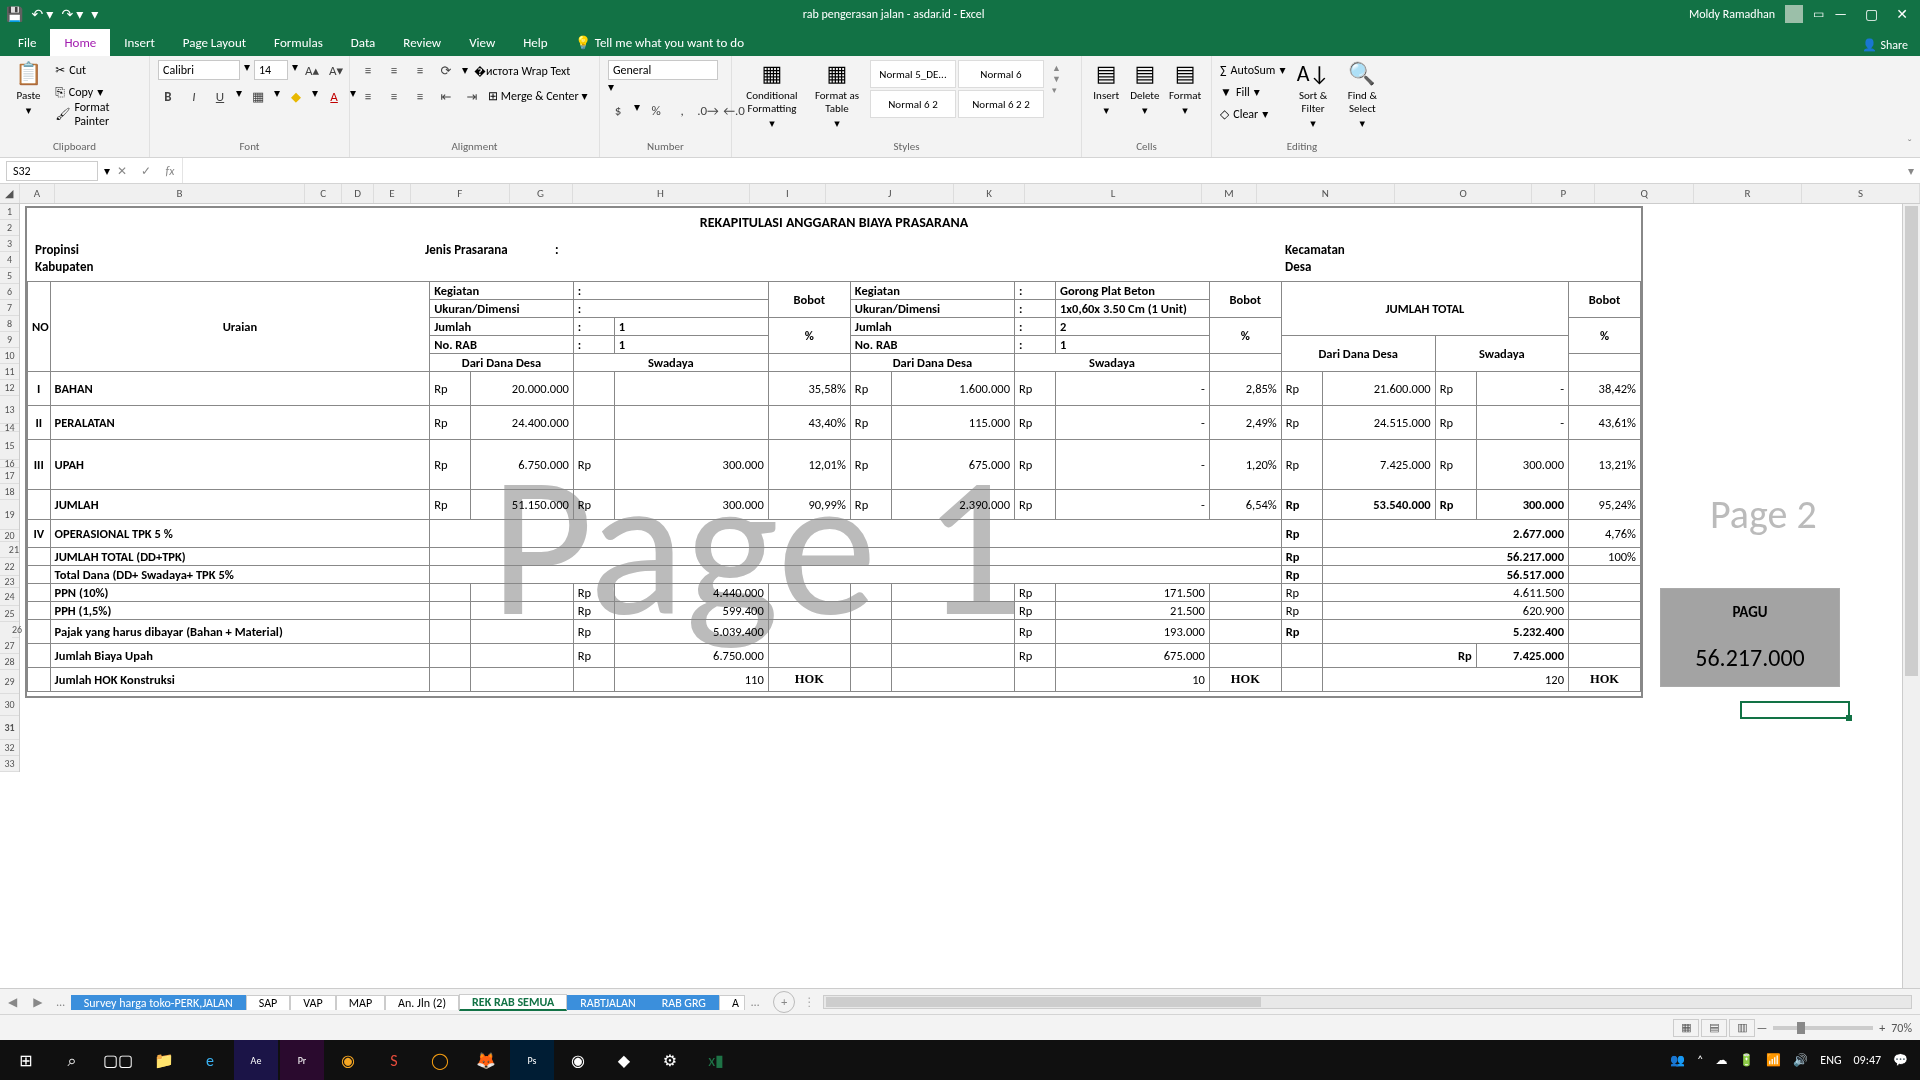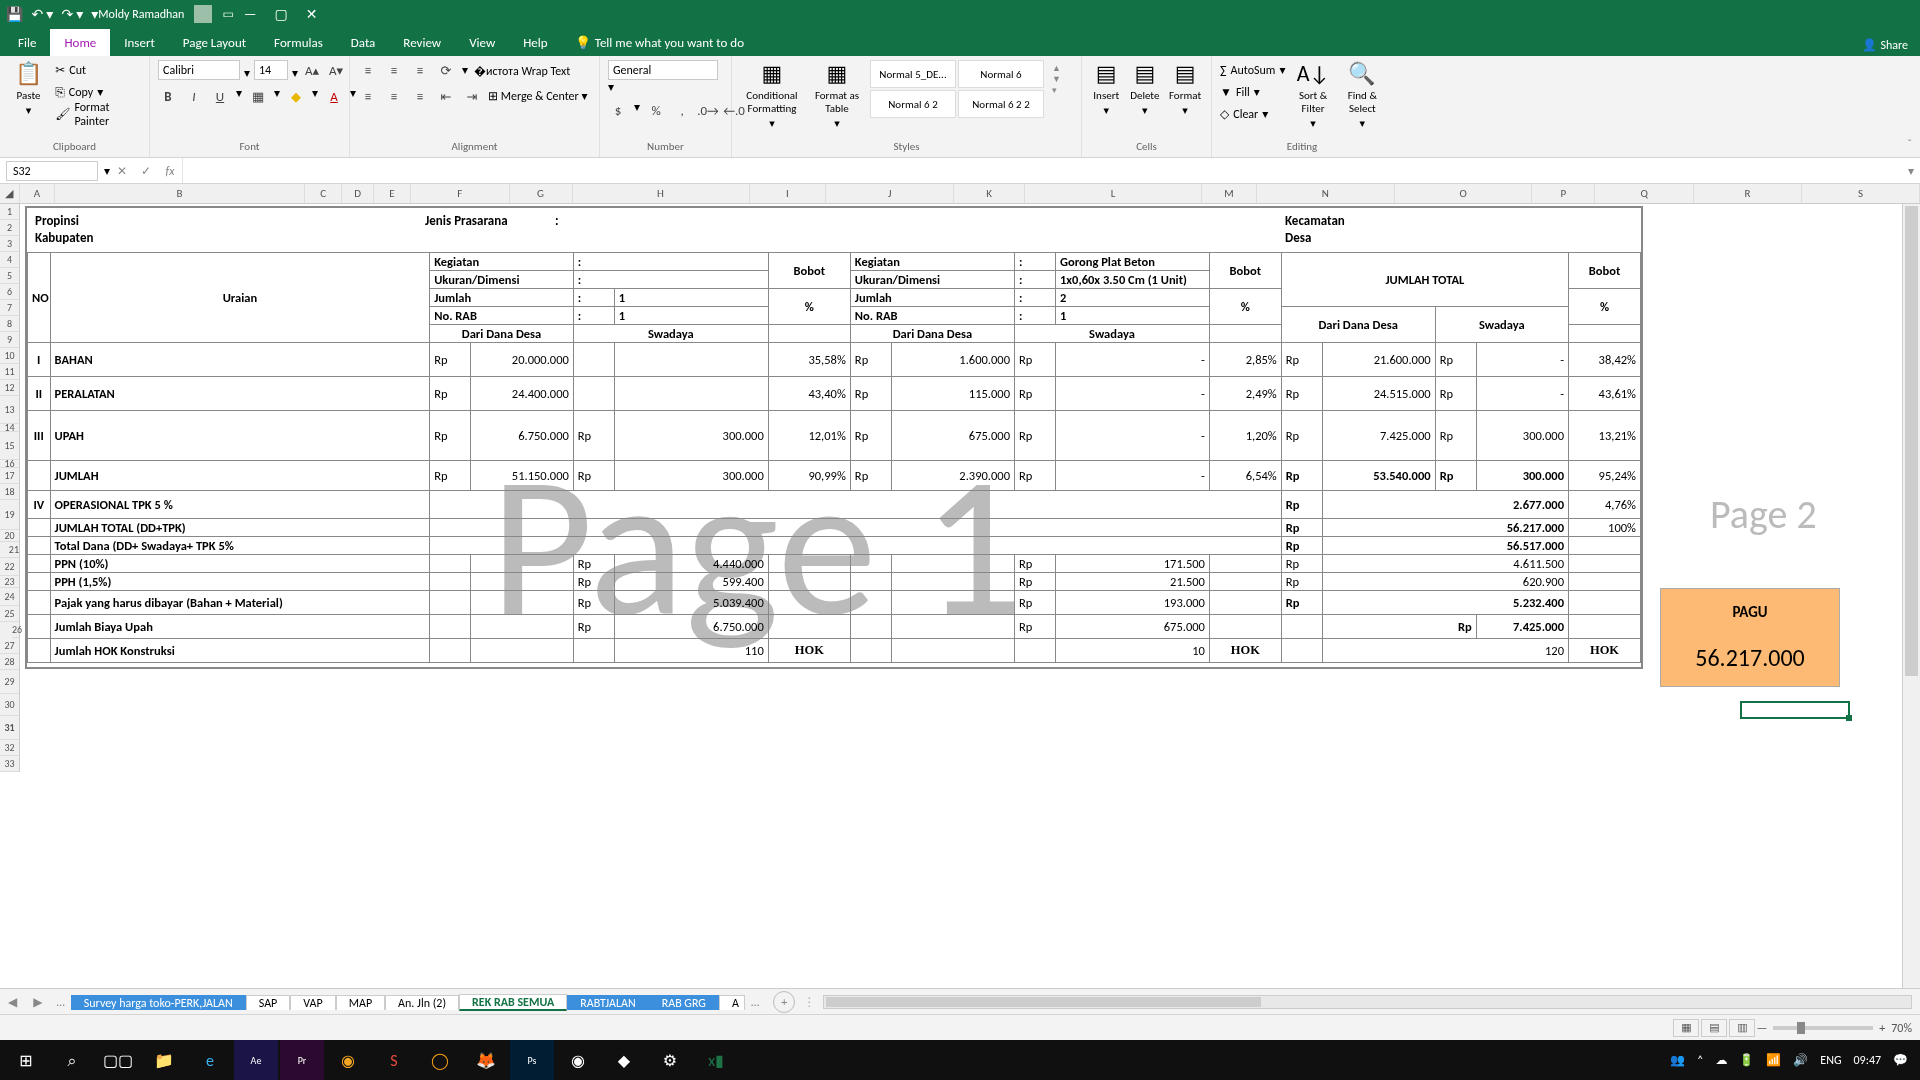--- a/index.html
+++ b/index.html
@@ -61,21 +61,21 @@
 .title { text-align: center; font-weight: bold; padding: 2px 0 10px 0; font-size: 14px; }
 .metarow { display: flex; padding: 0 4px; }
 .metarow > div { padding: 1px 4px; }
 table.dat { width: 100%; border-collapse: collapse; table-layout: fixed; }
 table.dat td { border: 1px solid #888; padding: 1px 4px; font-size: 12.5px; vertical-align: middle; height: 17px; overflow: hidden; white-space: nowrap; }
 .b { font-weight: bold; }
 .c { text-align: center; }
 .r { text-align: right; }
 .hok { font-weight: bold; font-family: Liberation Serif, serif; }
 
-.pagu { position: absolute; left: 1640px; top: 384px; width: 180px; background: #fdba74; border: 1px solid #aaa; text-align: center; }
+.pagu { position: absolute; left: 1640px; top: 384px; width: 180px; background: #a3a3a3; border: 1px solid #aaa; text-align: center; }
 .pagu .lbl { font-weight: bold; padding: 14px 0; font-size: 15px; }
 .pagu .val { font-size: 24px; padding: 8px 0 14px 0; font-family: Calibri; }
 
 
 .sheettabs { height: 26px; background: #f3f3f3; border-top: 1px solid #ccc; display: flex; align-items: center; font-size: 12px; }
 .sheettabs .nav { padding: 0 8px; color: #888; }
 .sheettabs .dots { padding: 0 6px; color: #888; }
 .st { padding: 0 12px; border: 1px solid #ccc; background: #fff; border-bottom: none; margin-top: 2px; cursor: pointer; }
 .st.active { background: #fff; border-bottom: 2px solid #127245; font-weight: bold; color: #127245; }
 .st.hl { background: #3b8fdc; color: #fff; border-color: #3b8fdc; }
@@ -101,20 +101,21 @@
 </head>
 <body>
 
 <div class="titlebar">
   <div class="qat">
     <span>💾</span>
     <span>↶ ▾</span>
     <span>↷ ▾</span>
     <span>▾</span>
   </div>
+  <div class="doctitle">rab pengerasan jalan - asdar.id  -  Excel</div>
   <div class="user">
     <span>Moldy Ramadhan</span>
     <span class="avatar"></span>
     <span>▭</span>
   </div>
   <div class="winbtns">
     <span>—</span>
     <span>▢</span>
     <span>✕</span>
   </div>
@@ -147,21 +148,21 @@
         <div class="row">✂ <span>Cut</span></div>
         <div class="row">⎘ <span>Copy</span> ▾</div>
         <div class="row">🖌 <span>Format Painter</span></div>
       </div>
     </div>
     <div class="group-label">Clipboard</div>
   </div>
 
   <div class="group" style="width:200px">
     <div class="group-body" style="flex-direction:column;gap:6px">
-      <div class="row" style="display:flex;gap:4px;align-items:flex-end">
+      <div class="row" style="display:flex;gap:4px;align-items:flex-start">
         <div class="fontbox">Calibri</div>
           <span>▾</span>
         <div class="sizebox">14</div>
           <span>▾</span>
         <span class="iconbtn">A▴</span>
         <span class="iconbtn">A▾</span>
       </div>
       <div class="row" style="display:flex;gap:6px">
         <span class="iconbtn b">B</span>
         <span class="iconbtn" style="font-style:italic">I</span>
@@ -352,20 +353,21 @@
       <div class="rh" style="height: 22px; line-height: 22px;">30</div>
       <div class="rh" style="height: 24px; line-height: 24px; font-weight: bold;">31</div>
       <div class="rh" style="height: 16px; line-height: 16px;">32</div>
       <div class="rh" style="height: 16px; line-height: 16px;">33</div>
     </div>
   <div class="sheet">
     <div class="watermark wm1">Page 1</div>
     <div class="watermark wm2">Page 2</div>
 
     <div class="doc">
+      <div class="title">REKAPITULASI ANGGARAN BIAYA PRASARANA</div>
       <div class="metarow">
         <div class="b" style="width:390px">Propinsi</div>
         <div class="b" style="width:130px">Jenis Prasarana</div>
         <div class="b" style="width:20px">:</div>
         <div style="width:710px"></div>
         <div class="b">Kecamatan</div>
       </div>
       <div class="metarow" style="margin-bottom:6px">
         <div class="b" style="width:390px">Kabupaten</div>
         <div style="width:860px"></div>

